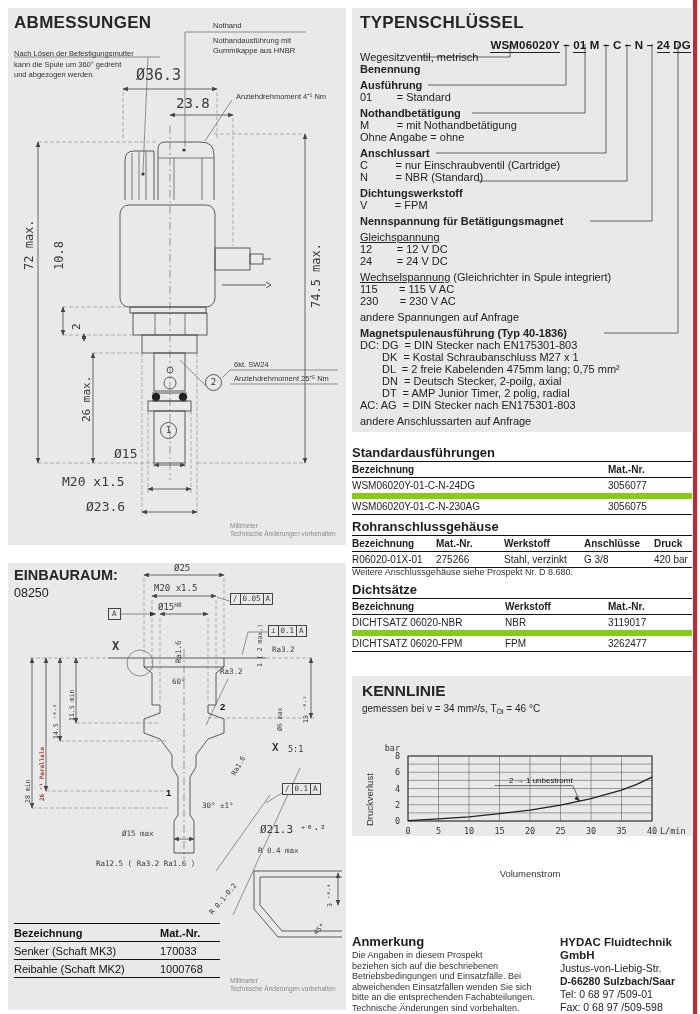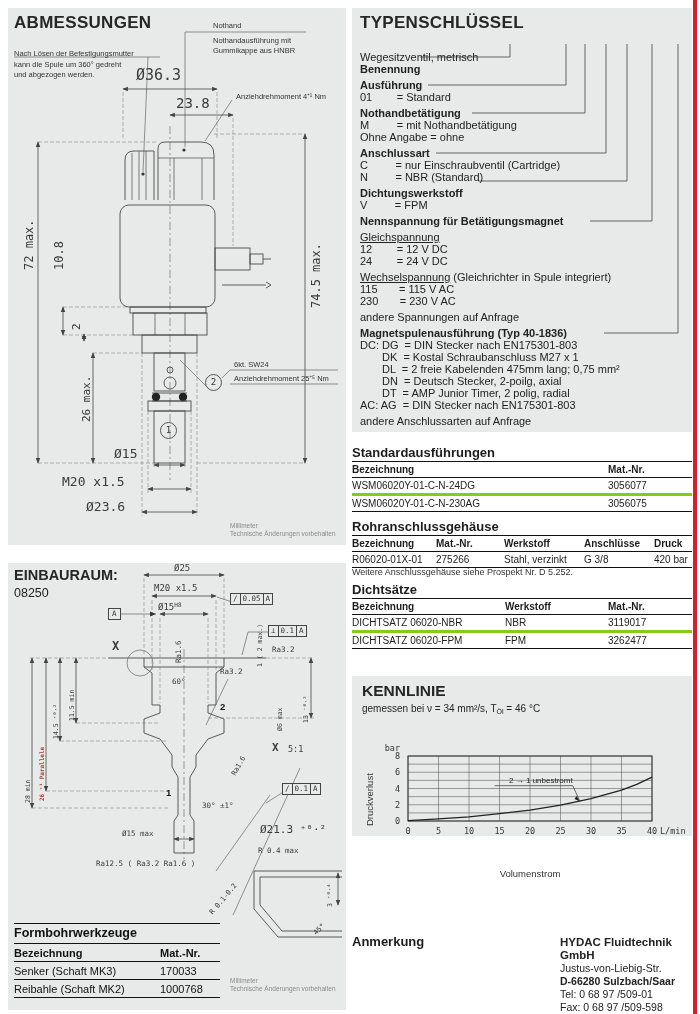--- a/index.html
+++ b/index.html
@@ -34,21 +34,21 @@
   .ts-body{position:absolute;left:8px;top:43px;width:326px;}
   .ts-row{font-size:11px;line-height:12px;white-space:pre;color:#222;}
   .ts-row.b{font-weight:bold;}
   .ts-row.g{margin-top:4px;}
   .ts-row.ind{padding-left:22px;}
   .ts-row .u, .ts-row.u{text-decoration:underline;}
   
   table.dtab{position:absolute;border-collapse:collapse;table-layout:fixed;font-size:10px;color:#1c1c1c;}
   .dtab th,.dtab td{text-align:left;padding:2px 2px 2px 0;overflow:hidden;white-space:nowrap;}
   .dtab thead th{border-top:1.6px solid #111;border-bottom:1px solid #111;font-weight:bold;}
-  .dtab td{border-bottom:3px solid #84cc16;}
+  .dtab td{border-bottom:6px solid #84cc16;}
   .dtab tbody tr:last-child td{border-bottom:1.6px solid #111;}
   .tnote{position:absolute;font-size:9px;color:#333;}
   
   .fb-wrap{position:absolute;left:6px;top:360px;width:206px;border-top:1.5px solid #111;}
   .fb-title{font-weight:bold;font-size:12.5px;color:#111;padding:2px 0 3px;border-bottom:1.5px solid #111;}
   .fb-wrap table{width:100%;border-collapse:collapse;font-size:11px;color:#111;}
   .fb-wrap th{text-align:left;font-weight:bold;border-bottom:1.5px solid #111;padding:2.5px 0;}
   .fb-wrap td{border-bottom:1px solid #111;padding:2.5px 0;}
   
   .kl-title{position:absolute;left:10px;top:6px;font-size:15.5px;font-weight:bold;color:#262626;}
@@ -315,21 +315,20 @@
     <div class="abs dnum" style="left:252px;top:260px;font-size:11px;">Ø21.3 ⁺⁰·²</div>
     <div class="abs dnum" style="left:250px;top:283px;font-size:7.5px;">R 0.4 max</div>
     <div class="abs dnum" style="left:200px;top:348px;font-size:7px;transform:rotate(-50deg);transform-origin:0 0;">R 0.1-0.2</div>
     <div class="abs dnum rot" style="left:318px;top:344px;font-size:6.5px;">3 ⁺⁰·⁴</div>
     <div class="abs dnum" style="left:304px;top:368px;font-size:7px;transform:rotate(-45deg);transform-origin:0 0;">45°</div>
     <div class="abs dnum" style="left:222px;top:210px;font-size:7px;transform:rotate(-60deg);transform-origin:0 0;">Ra1.6</div>
     <div class="abs dnum" style="left:264px;top:178px;font-size:11px;font-weight:bold;">X</div>
     <div class="abs dnum" style="left:280px;top:181px;font-size:8.5px;">5:1</div>
 
     <div class="fb-wrap">
-      <div class="fb-title">Formbohrwerkzeuge</div>
       <table>
         <thead>
           <tr>
             <th style="width:146px;">Bezeichnung</th>
             <th>Mat.-Nr.</th>
           </tr>
         </thead>
         <tbody>
           <tr>
             <td>Senker (Schaft MK3)</td>
@@ -354,20 +353,23 @@
         <polyline points="158,36 158,49 68,49"></polyline>
         <polyline points="214,36 214,77 76,77"></polyline>
         <polyline points="233,36 233,105 120,105"></polyline>
         <polyline points="254,36 254,145 84,145"></polyline>
         <polyline points="275,36 275,173 126,173"></polyline>
         <polyline points="300,36 300,213 238,213"></polyline>
         <polyline points="326,36 326,325 252,325"></polyline>
       </g>
     </svg>
     <div class="abs h1" style="left:8px;top:5px;">TYPENSCHLÜSSEL</div>
+    <div class="ts-code">
+      <span class="u">WSM06020Y</span><span> – </span><span class="u">01</span><span> M – C – N – </span><span class="u">24</span><span> </span><span class="u">DG</span>
+    </div>
     <div class="ts-body">
       <div class="ts-row">Wegesitzventil, metrisch</div>
       <div class="ts-row b">Benennung</div>
       <div class="ts-row b g">Ausführung</div>
       <div class="ts-row">01        = Standard</div>
       <div class="ts-row b g">Nothandbetätigung</div>
       <div class="ts-row">M         = mit Nothandbetätigung</div>
       <div class="ts-row">Ohne Angabe = ohne</div>
       <div class="ts-row b g">Anschlussart</div>
       <div class="ts-row">C         = nur Einschraubventil (Cartridge)</div>
@@ -438,21 +440,21 @@
     <tbody>
       <tr>
         <td>R06020-01X-01</td>
         <td>275266</td>
         <td>Stahl, verzinkt</td>
         <td>G 3/8</td>
         <td>420 bar</td>
       </tr>
     </tbody>
   </table>
-  <div class="tnote" style="left:352px;top:567px;">Weitere Anschlussgehäuse siehe Prospekt Nr. D 5.252.</div>
+  <div class="tnote" style="left:352px;top:567px;">Weitere Anschlussgehäuse siehe Prospekt Nr. D 8.680.</div>
 
   <div class="abs h2" style="left:352px;top:582px;">Dichtsätze</div>
   <table class="dtab" style="left:352px;top:598px;width:340px;">
     <colgroup>
         <col style="width:153px;">
         <col style="width:103px;">
         <col style="width:84px;">
       </colgroup>
     <thead>
         <tr>
@@ -520,20 +522,26 @@
         <polyline points="56,78.59375 86.5,76.96875 117,74.9375 147.5,71.6875 178,68.03125 208.5,63.15625 239,56.65625 269.5,48.125 284.75,42.4375 300,35.125" class="curve"></polyline>
         <text x="220.70000000000002" y="40.65625" class="ann" text-anchor="end">2 → 1 unbestromt</text>
         <line x1="142.70000000000002" y1="43.65625" x2="220.70000000000002" y2="43.65625" class="annline"></line>
         <line x1="220.70000000000002" y1="43.65625" x2="228.01999999999998" y2="59.5" class="annline"></line>
         <polygon points="228.01999999999998,59.5 222.51999999999998,57 224.51999999999998,54" fill="#222"></polygon>
       </svg>
     <div class="kl-xlab">Volumenstrom</div>
   </div>
 
   <div class="anm-title">Anmerkung</div>
+  <div class="anm-text">Die Angaben in diesem Prospekt
+beziehen sich auf die beschriebenen
+Betriebsbedingungen und Einsatzfälle. Bei
+abweichenden Einsatzfällen wenden Sie sich
+bitte an die entsprechenden Fachabteilungen.
+Technische Änderungen sind vorbehalten.</div>
   <div class="contact">
     <div class="nm">HYDAC Fluidtechnik GmbH</div>
     <div>Justus-von-Liebig-Str.</div>
     <div class="ct">D-66280 Sulzbach/Saar</div>
     <div>Tel: 0 68 97 /509-01</div>
     <div>Fax: 0 68 97 /509-598</div>
 
   </div>
 
   <div class="redstripe"></div>

